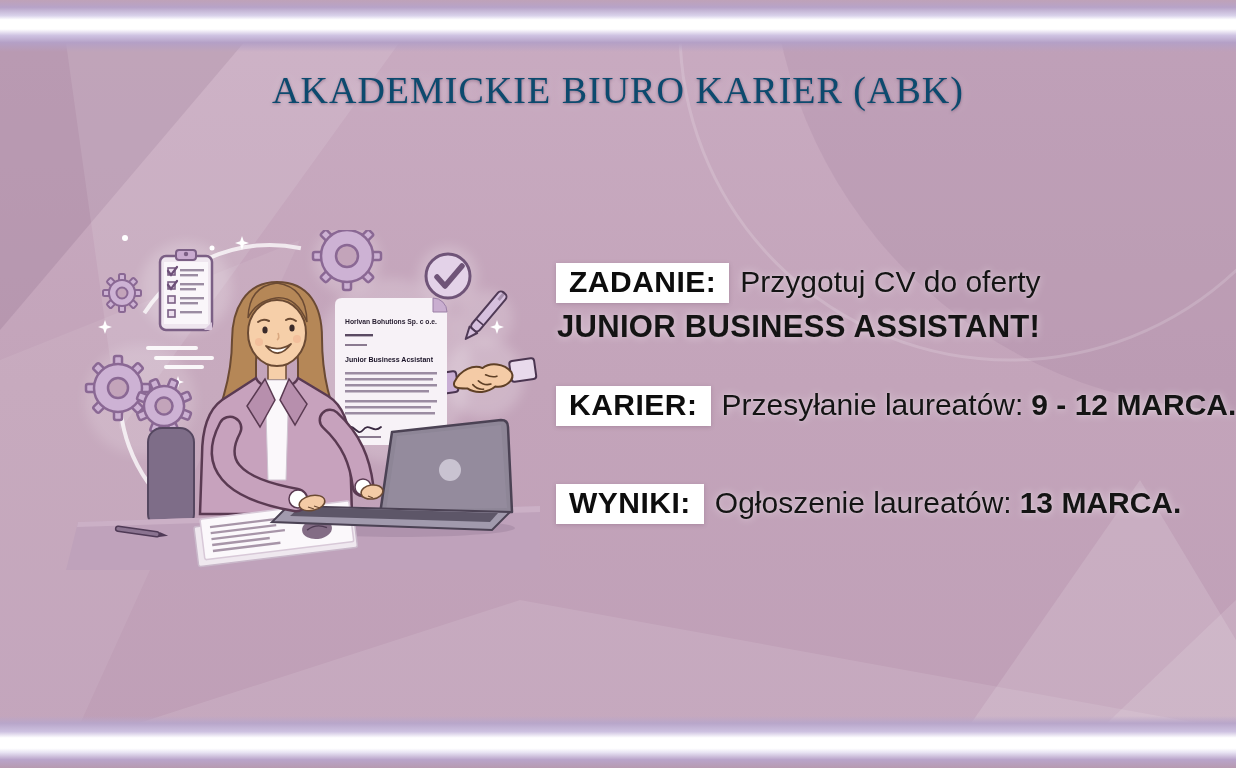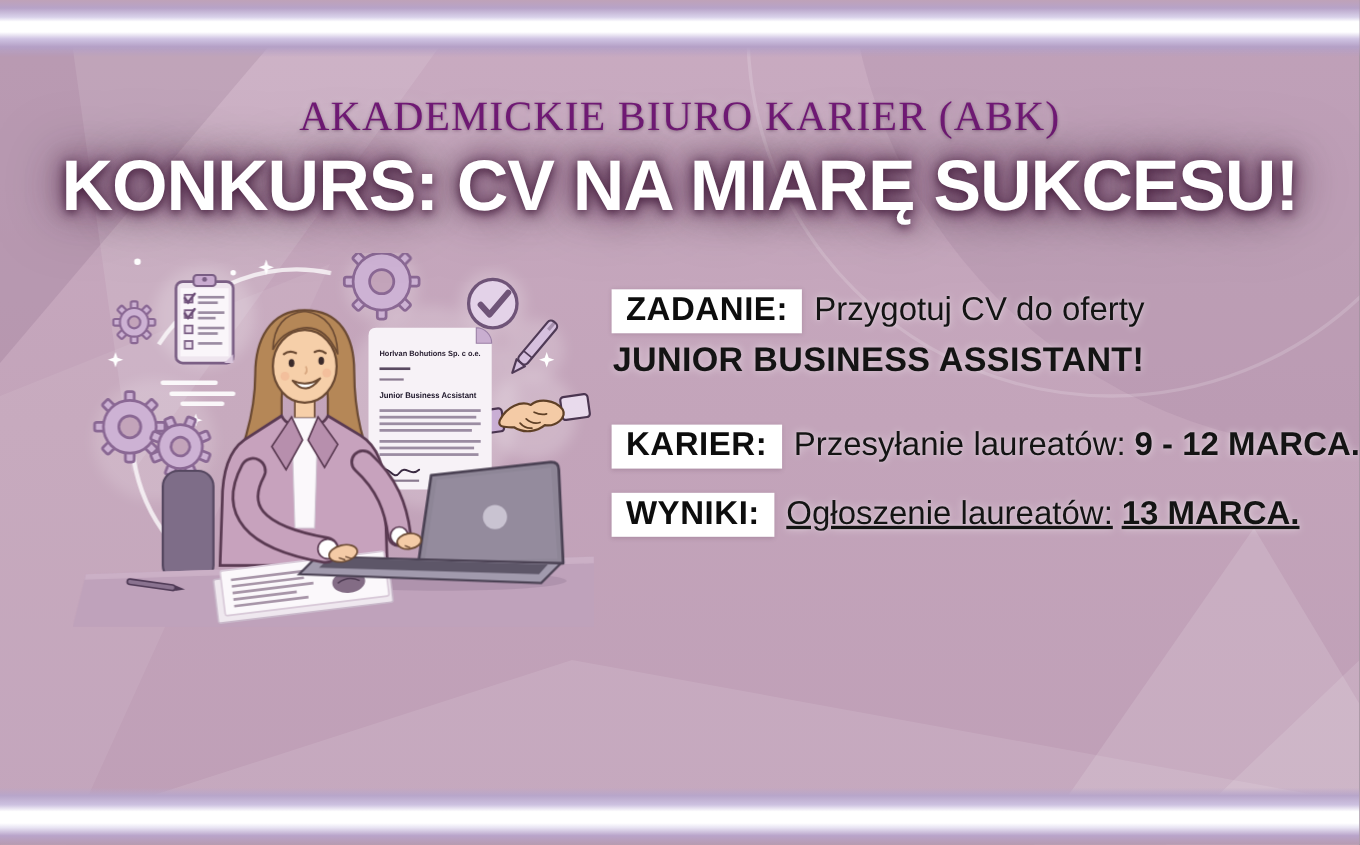--- a/index.html
+++ b/index.html
@@ -12,23 +12,22 @@
   .bar{position:absolute;left:0;right:0;height:52px;z-index:6;pointer-events:none;}
   .bar.top{top:0;background:linear-gradient(180deg,
     #bfa2b8 0%, #b7a3c8 14%, #d9d2ea 30%, #ffffff 38%, #ffffff 56%,
     #cfc3e2 68%, #b4a0c6 82%, rgba(187,157,179,0) 100%);}
   .bar.bottom{bottom:0;background:linear-gradient(0deg,
     #b79ab0 0%, #b9a4ca 16%, #e8e4f3 30%, #ffffff 38%, #ffffff 58%,
     #cdc1e0 70%, #b8a6ca 86%, rgba(184,166,202,0) 100%);}
   .org{
     position:absolute;top:68px;left:0;width:100%;text-align:center;z-index:4;
     font-family:"Liberation Serif",serif;font-size:38px;font-weight:normal;
-    letter-spacing:1px;color:#701a75;
+    letter-spacing:1px;color:#0c4a6e;
     text-shadow:0 1px 3px rgba(93,58,88,.55), 0 0 14px rgba(255,255,255,.25);
-    margin-top:16px;
   }
   .title{
     position:absolute;top:131px;left:0;width:100%;margin:0;text-align:center;z-index:4;
     font-size:65px;font-weight:bold;letter-spacing:-1px;color:#ffffff;
     text-shadow:0 0 16px rgba(74,35,66,.95), 0 3px 8px rgba(74,35,66,.85),
                 0 0 38px rgba(74,35,66,.8), 0 0 60px rgba(74,35,66,.5);
   }
   svg.illus{position:absolute;left:60px;top:230px;width:480px;height:340px;z-index:3;}
   .info{position:absolute;z-index:4;font-size:30px;color:#141414;white-space:nowrap;}
   .info .label{
@@ -36,21 +35,21 @@
     padding:2px 13px 4px 13px;letter-spacing:.5px;
     box-shadow:0 1px 4px rgba(90,58,82,.25);
   }
   .info .txt{margin-left:11px;font-weight:normal;
     text-shadow:0 0 8px rgba(255,255,255,.55), 0 0 2px rgba(255,255,255,.35);}
   .info .strong{font-weight:bold;margin-left:8px;}
   .row1{left:556px;top:263px;}
   .line2{left:557px;top:309px;font-weight:bold;font-size:31px;letter-spacing:.3px;
     text-shadow:0 0 8px rgba(255,255,255,.55);}
   .row2{left:556px;top:386px;}
-  .row3{left:556px;top:448px;text-decoration:underline;}
+  .row3{left:556px;top:484px;}
 </style>
 </head>
 <body>
 
 <div class="poster">
 
   <svg class="bg" viewBox="0 0 1236 768" width="1236" height="768">
     <defs>
       <linearGradient id="bgGrad" x1="0" y1="0" x2="0" y2="1">
         <stop offset="0" stop-color="#c9abc1"></stop>
@@ -69,21 +68,20 @@
     <polygon points="0,360 300,240 60,768 0,768" fill="#ffffff" opacity="0.07"></polygon>
     <polygon points="0,768 520,600 1236,730 1236,768" fill="#ffffff" opacity="0.10"></polygon>
     <polygon points="940,768 1140,480 1236,640 1236,768" fill="#ffffff" opacity="0.13"></polygon>
     <polygon points="1060,768 1236,600 1236,768" fill="#ffffff" opacity="0.12"></polygon>
   </svg>
 
   <div class="bar top"></div>
   <div class="bar bottom"></div>
 
   <div class="org">AKADEMICKIE BIURO KARIER (ABK)</div>
-  <h1 class="title">KONKURS: CV NA MIARĘ SUKCESU!</h1>
 
   <svg class="illus" viewBox="0 0 480 340">
 
     <g fill="#ffffff" filter="url(#blur6)">
       <circle cx="126" cy="58" r="46" opacity="0.20"></circle>
       <circle cx="80" cy="170" r="55" opacity="0.15"></circle>
       <circle cx="287" cy="30" r="34" opacity="0.18"></circle>
       <circle cx="388" cy="46" r="30" opacity="0.20"></circle>
       <circle cx="425" cy="88" r="28" opacity="0.18"></circle>
       <circle cx="424" cy="148" r="40" opacity="0.20"></circle>

